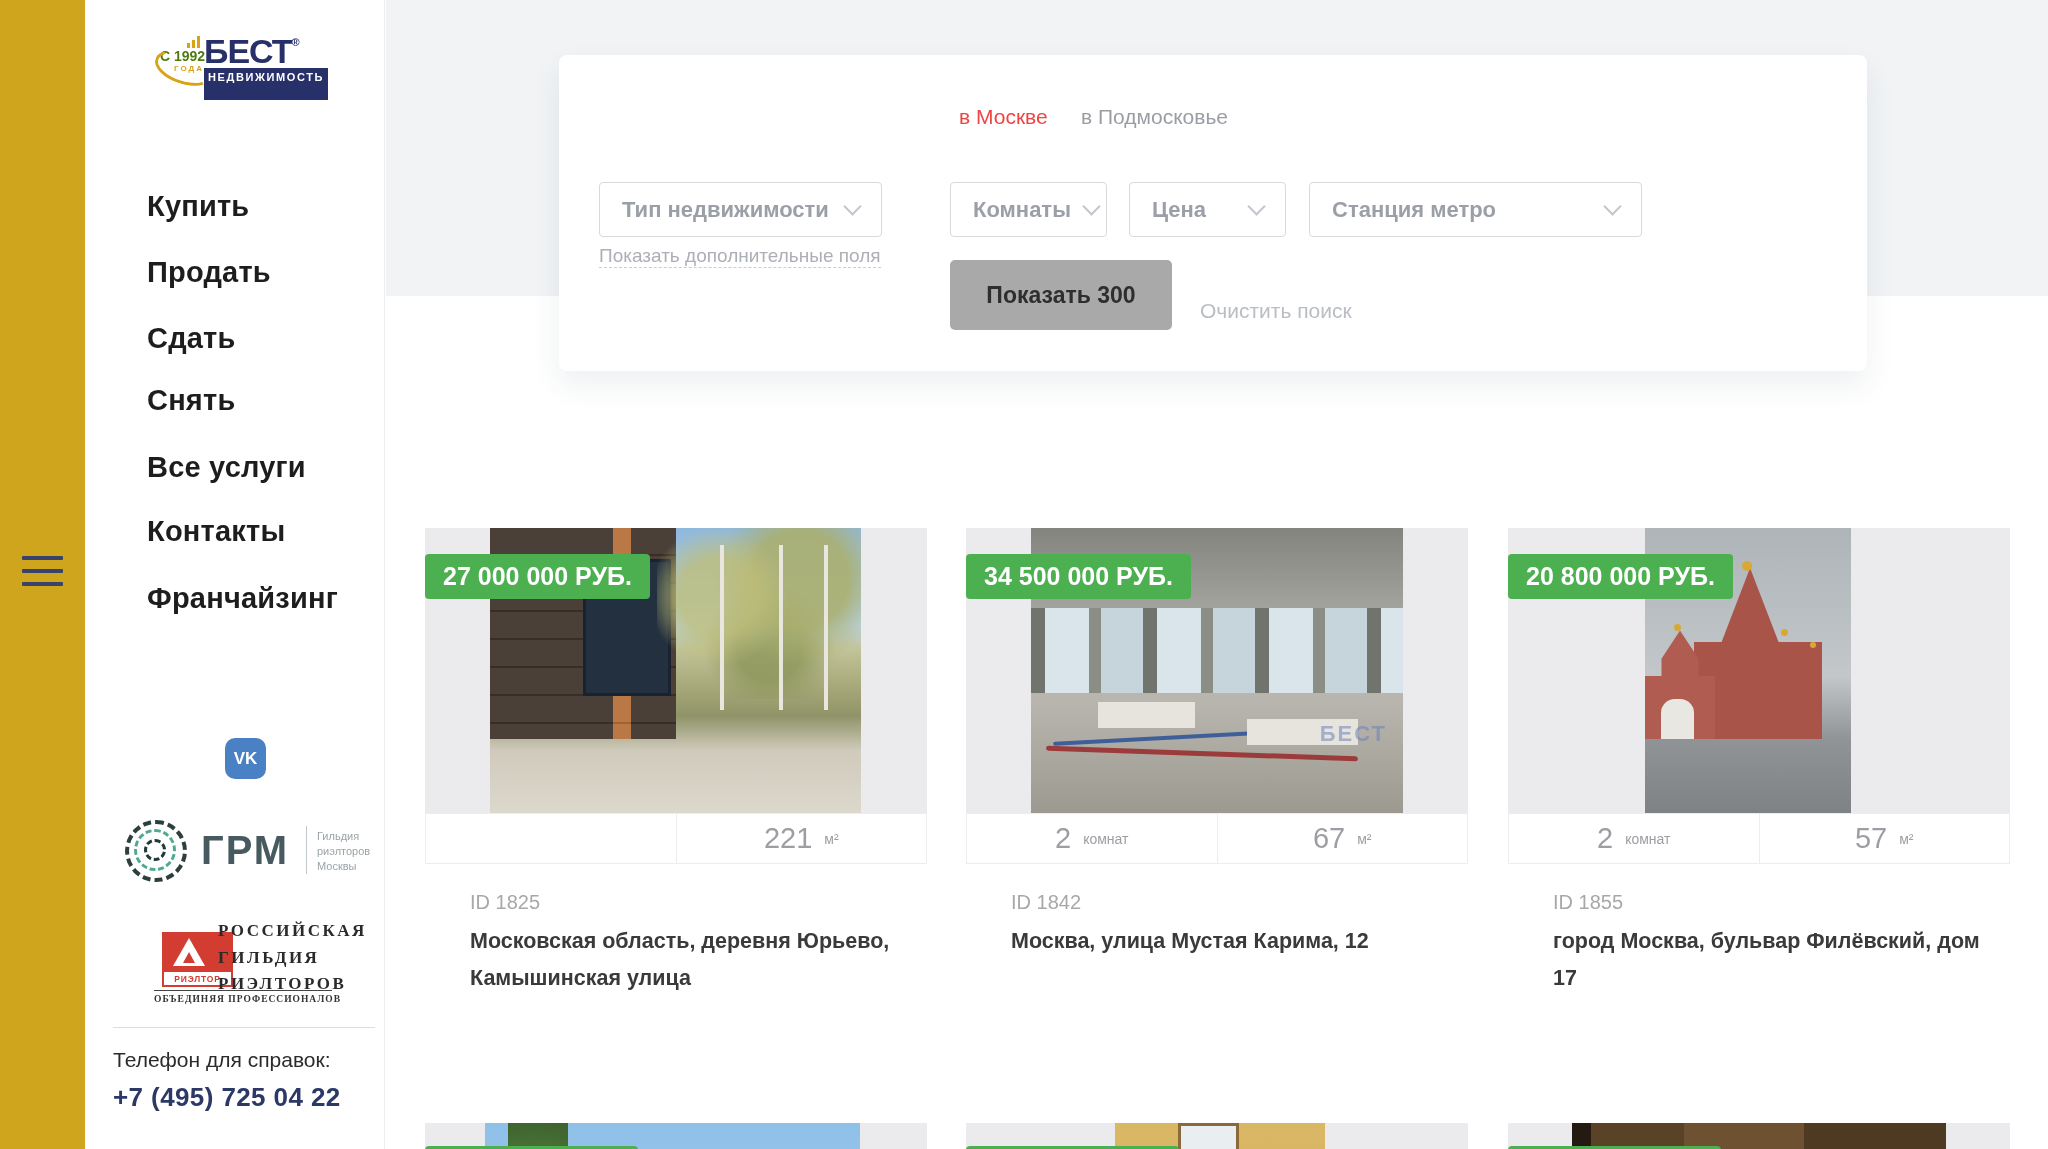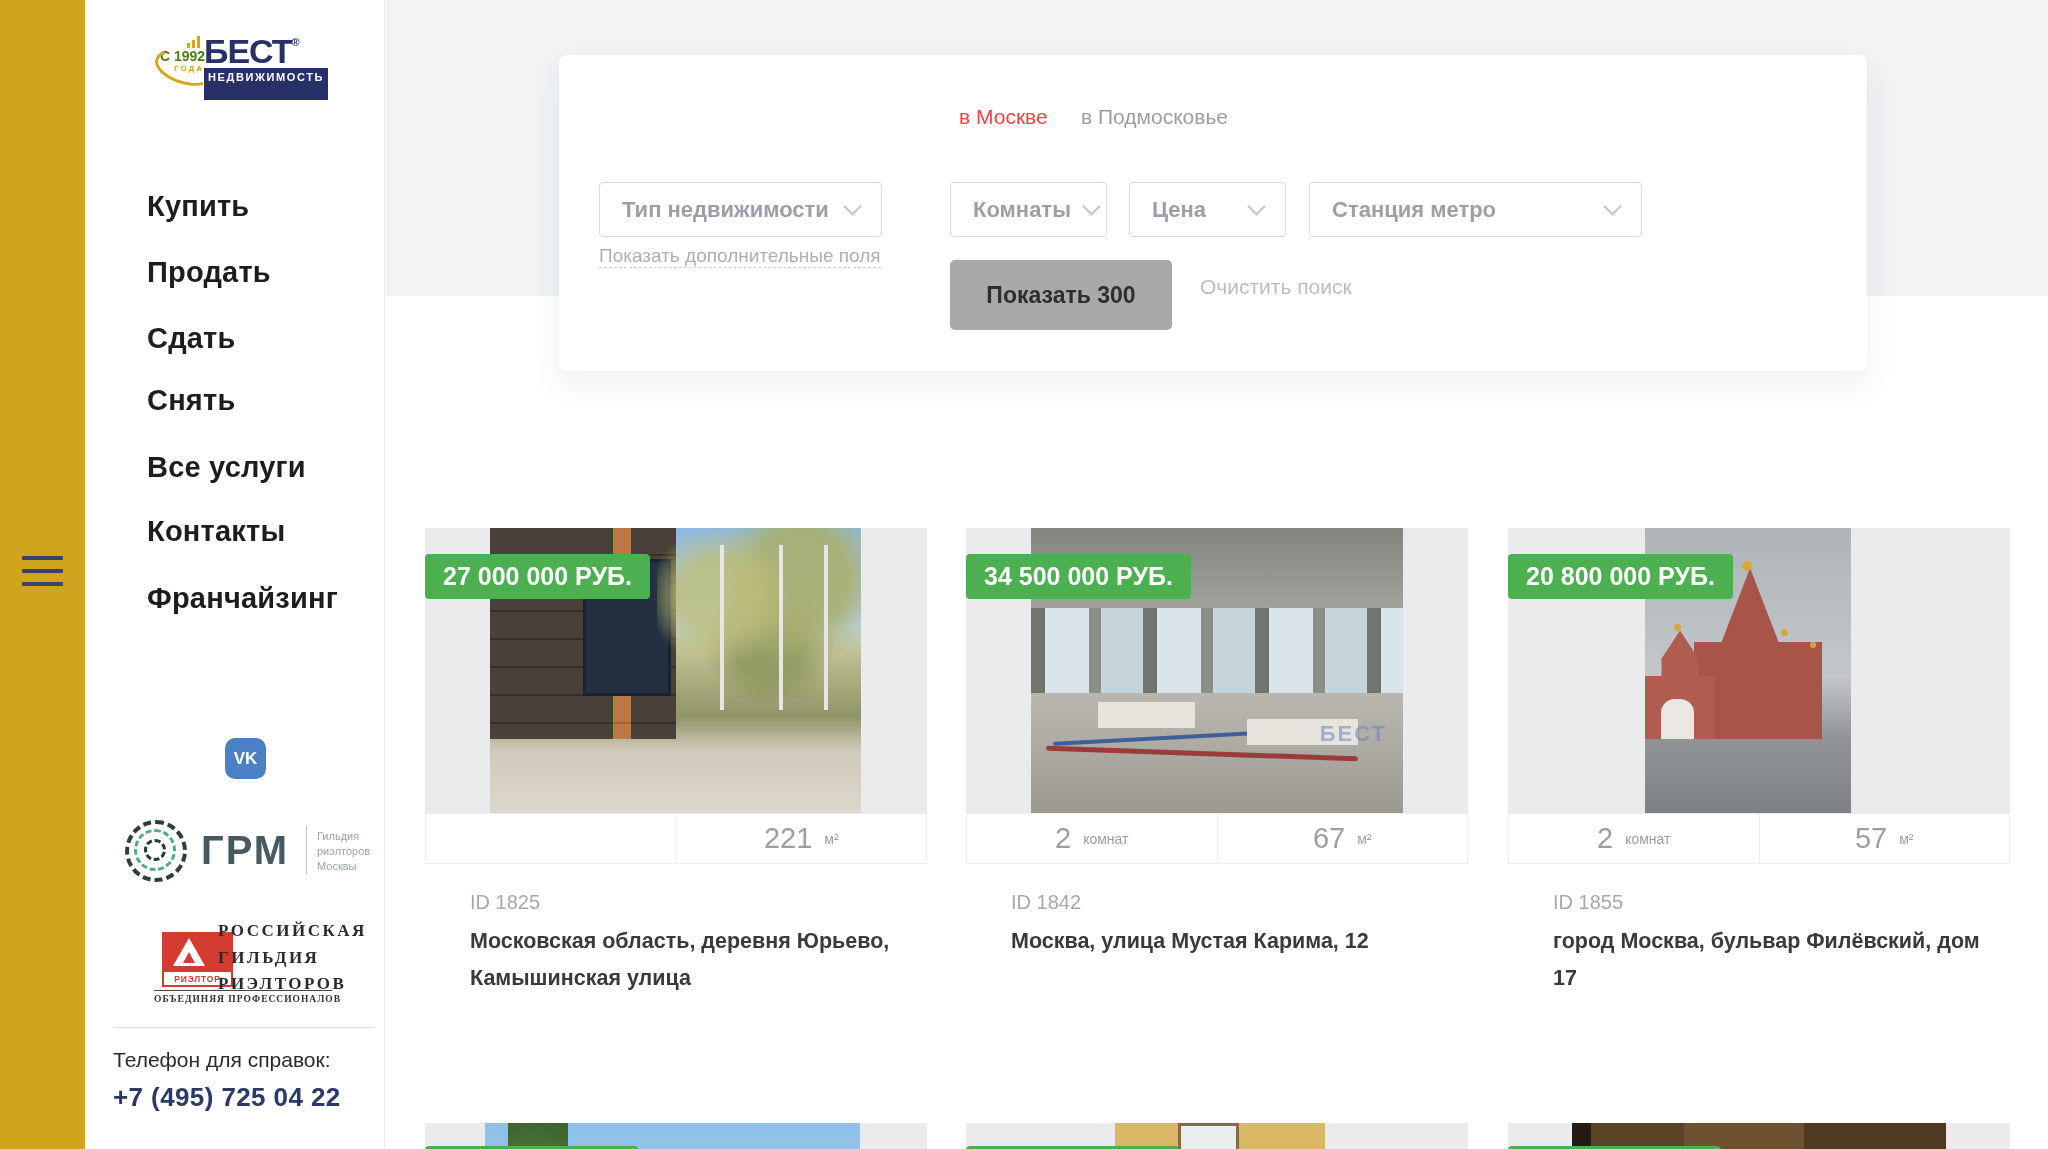--- a/index.html
+++ b/index.html
@@ -77,21 +77,21 @@
         transform:rotate(45deg);margin-top:-6px;flex:none;margin-left:14px;}
   .dd1{left:40px;width:283px;}
   .dd2{left:391px;width:157px;}
   .dd3{left:570px;width:157px;}
   .dd4{left:750px;width:333px;}
 
   .more-fields{position:absolute;left:40px;top:190px;font-size:19px;color:#acb0b6;
                border-bottom:1px dashed #c9ccd1;cursor:pointer;}
   .submit-btn{position:absolute;left:391px;top:205px;width:222px;height:70px;background:#a9a9a9;border:none;
               border-radius:5px;font-family:inherit;font-size:23px;font-weight:700;color:#2e2e2e;cursor:pointer;}
-  .clear-link{position:absolute;left:641px;top:220px;font-size:21px;color:#babdc3;cursor:pointer;}
+  .clear-link{position:absolute;left:641px;top:244px;font-size:21px;color:#babdc3;cursor:pointer;}
 
   
   .card{width:502px;top:528px;cursor:pointer;}
   .photo-area{position:absolute;left:0;top:0;width:502px;height:285px;background:#ebebed;}
   .photo{position:absolute;top:0;height:285px;overflow:hidden;}
   .badge{position:absolute;left:0;top:26px;height:45px;line-height:45px;padding:0 18px;background:#4caf50;
          border-radius:4px;color:#fff;font-size:25px;font-weight:700;white-space:nowrap;}
   .strip{position:absolute;left:0;top:285px;width:502px;height:51px;background:#fff;border:1px solid #ededf0;
          box-sizing:border-box;display:flex;}
   .cell{flex:1;display:flex;align-items:center;justify-content:center;color:#9c9ea3;}

